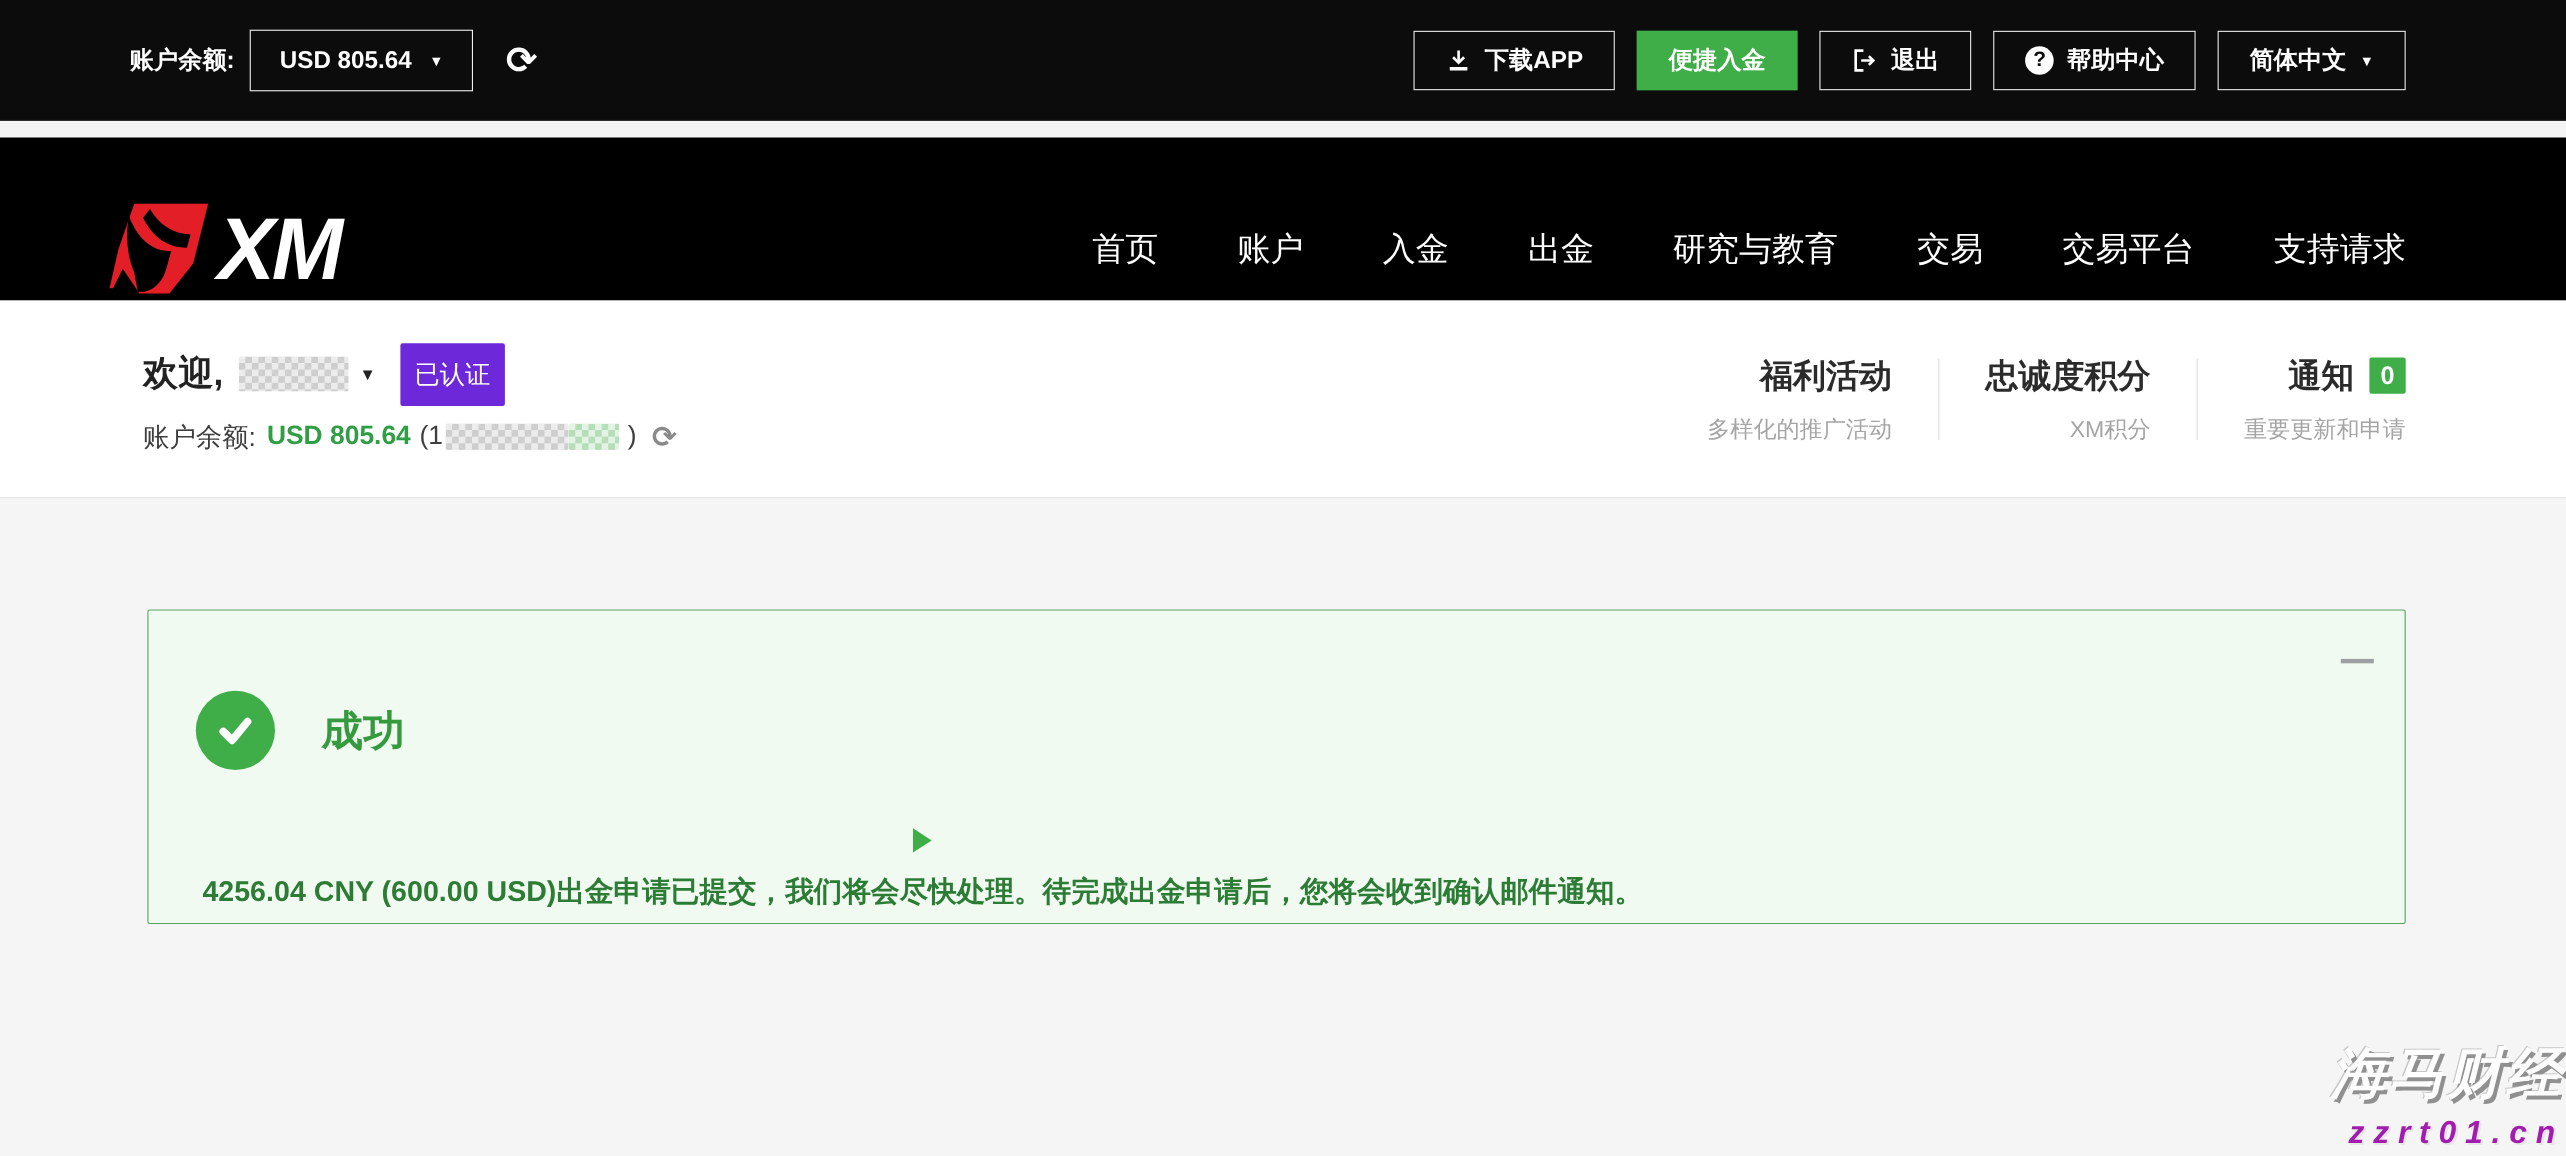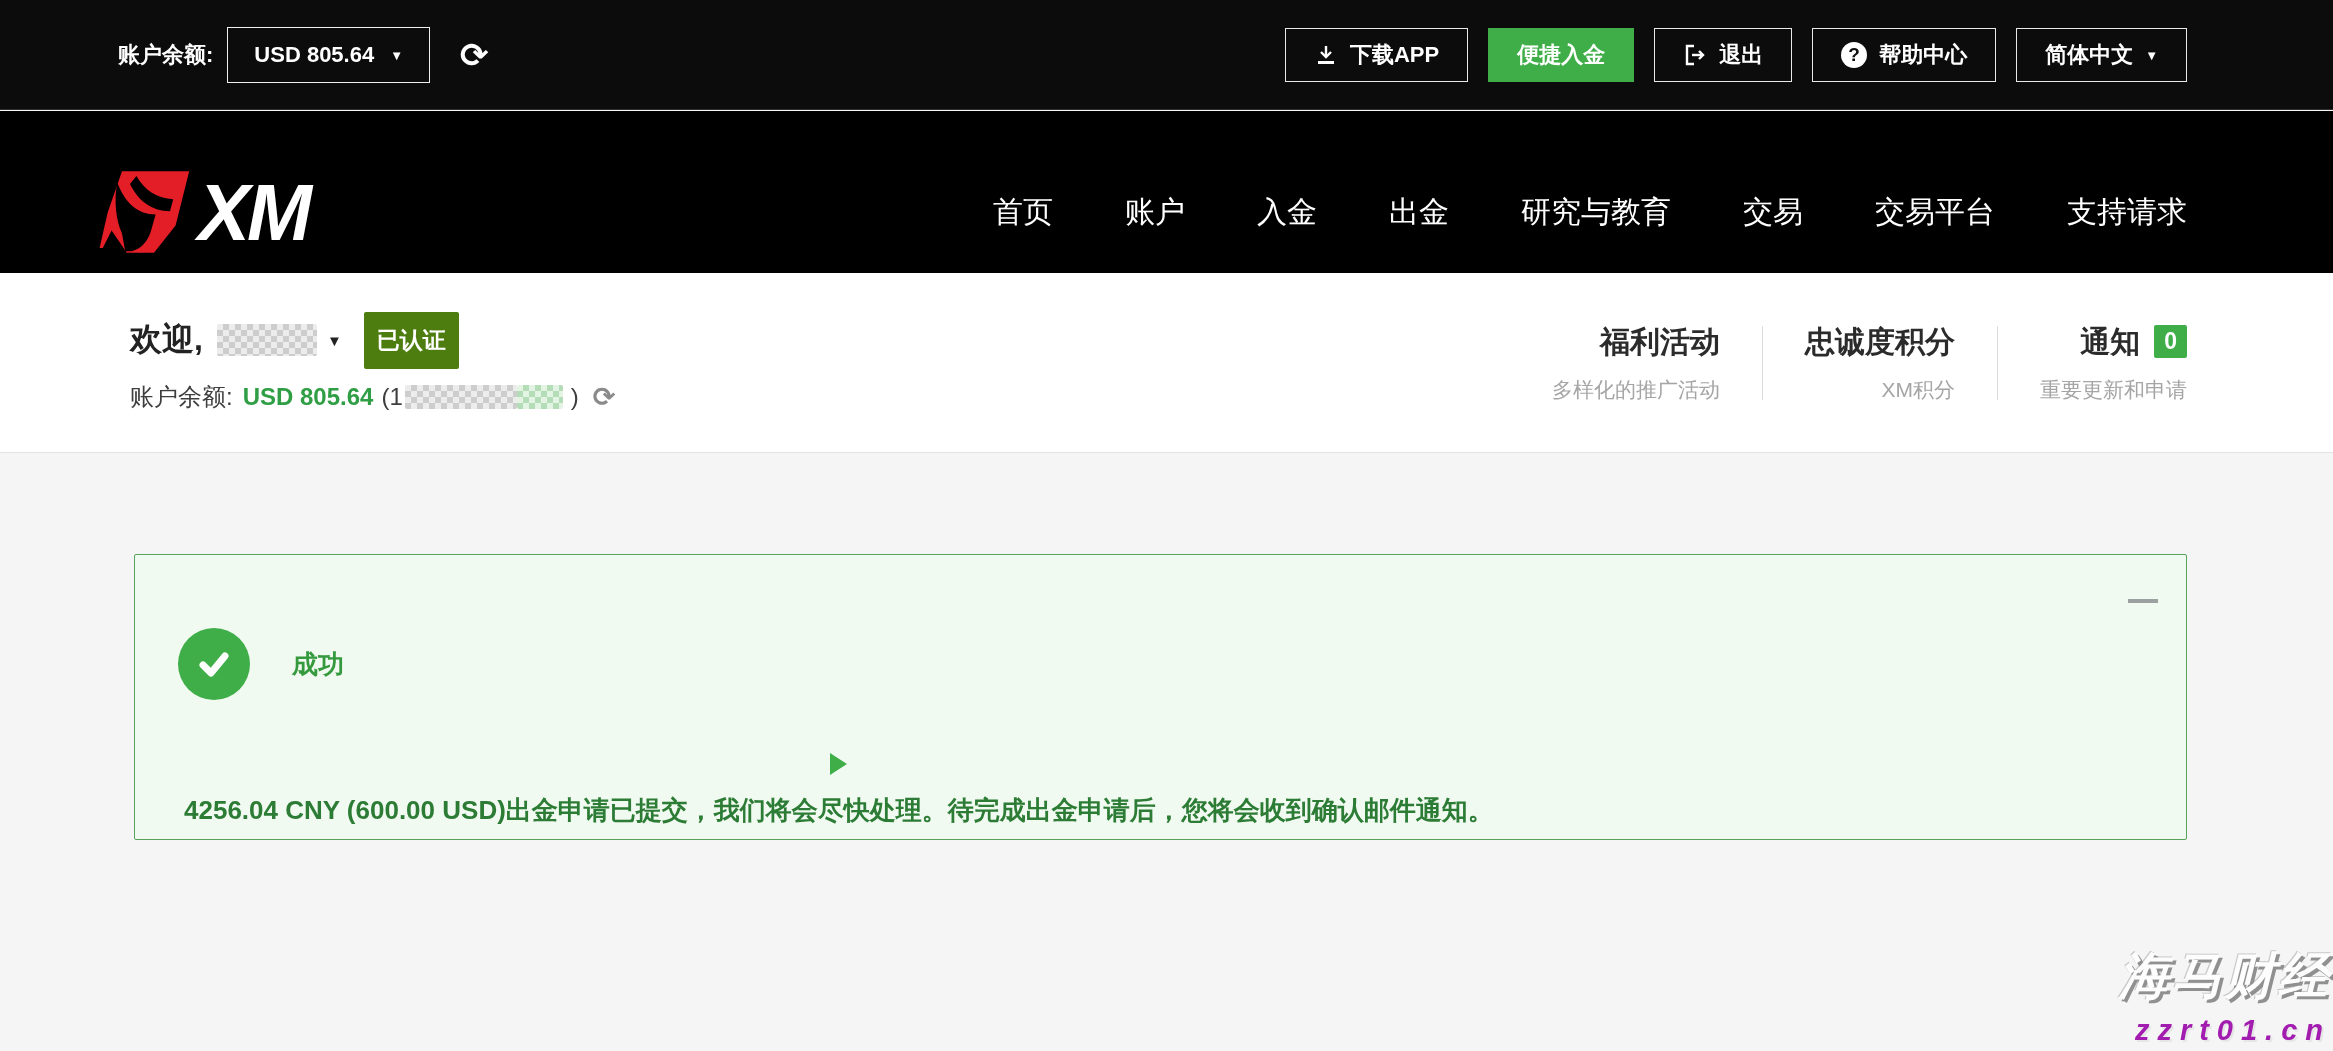--- a/index.html
+++ b/index.html
@@ -30,21 +30,21 @@
     gap:12px;padding:0 28px;cursor:pointer;box-sizing:border-box;white-space:nowrap;
   }
   .tb-btn.green{background:#3fae49;border:1px solid #3fae49;}
   .help-circle{
     display:inline-flex;width:26px;height:26px;border-radius:50%;background:#fff;color:#0c0c0c;
     font-size:19px;font-weight:bold;align-items:center;justify-content:center;
   }
   .icon-svg{display:block;}
   
   .navbar{
-    position:absolute;top:111px;left:0;right:0;height:202px;background:#000;
+    position:absolute;top:125px;left:0;right:0;height:202px;background:#000;
     display:flex;align-items:center;padding:0 146px 0 98px;box-sizing:border-box;
   }
   .logo{display:flex;align-items:center;gap:4px;}
   .logo-text{
     color:#fff;font-size:78px;font-weight:900;font-style:italic;letter-spacing:-3px;
     line-height:1;transform:scaleY(1.02);
   }
   .nav{display:flex;gap:72px;margin-left:auto;}
   .nav a{color:#fff;font-size:30px;text-decoration:none;white-space:nowrap;cursor:pointer;}
   
@@ -64,21 +64,21 @@
     background-position:0 0,6px 6px;background-size:12px 12px;
   }
   .blur.green{
     background-image:
       linear-gradient(45deg,#b4dcb7 25%,transparent 25%,transparent 75%,#b4dcb7 75%),
       linear-gradient(45deg,#b4dcb7 25%,#e3f4e4 25%,#e3f4e4 75%,#b4dcb7 75%);
   }
   .name-blur{width:100px;height:32px;margin-left:14px;cursor:pointer;}
   .acct-caret{font-size:15px;color:#222;margin-left:10px;cursor:pointer;}
   .verified-badge{
-    margin-left:22px;background:#4d7c0f;color:#fff;font-weight:bold;font-size:23px;
+    margin-left:22px;background:#6d28d9;color:#fff;font-weight:normal;font-size:23px;
     padding:16px 13px;border-radius:2px;line-height:1.1;
   }
   .w-row2{display:flex;align-items:center;font-size:24px;color:#3e3e3e;}
   .balance-green{color:#2f9e44;font-weight:bold;margin-left:10px;}
   .paren{margin-left:8px;color:#3e3e3e;}
   .acct-blur1{width:112px;height:24px;margin-left:2px;}
   .acct-blur2{width:46px;height:24px;}
   .w-refresh{margin-left:14px;color:#8a8a8a;font-size:27px;font-weight:bold;cursor:pointer;line-height:1;}
   
   .w-links{display:flex;align-items:stretch;margin-left:auto;}
@@ -99,21 +99,21 @@
   .alert-box{
     position:absolute;left:134px;top:554px;width:2053px;height:286px;
     background:#f1faf1;border:1px solid #58a35c;border-radius:2px;box-sizing:border-box;
   }
   .collapse-dash{position:absolute;top:44px;right:28px;width:30px;height:4px;background:#9ca0a0;cursor:pointer;}
   .alert-head{position:absolute;left:43px;top:73px;display:flex;align-items:center;gap:42px;}
   .check-circle{
     width:72px;height:72px;border-radius:50%;background:#3fae49;
     display:flex;align-items:center;justify-content:center;flex:none;
   }
-  .alert-title{font-size:26px;font-weight:bold;color:#359a3e;}
+  .alert-title{font-size:38px;font-weight:bold;color:#359a3e;}
   .alert-msg-row{position:absolute;left:49px;top:198px;display:flex;align-items:center;gap:18px;flex-direction:column;}
   .tri-bullet{
     width:0;height:0;border-left:17px solid #3fae49;
     border-top:11px solid transparent;border-bottom:11px solid transparent;flex:none;
   }
   .alert-msg{font-size:26px;font-weight:bold;color:#2c7c35;white-space:nowrap;}
   
   .watermark{
     position:absolute;right:2px;bottom:6px;text-align:right;font-style:italic;
     font-weight:bold;line-height:1;

